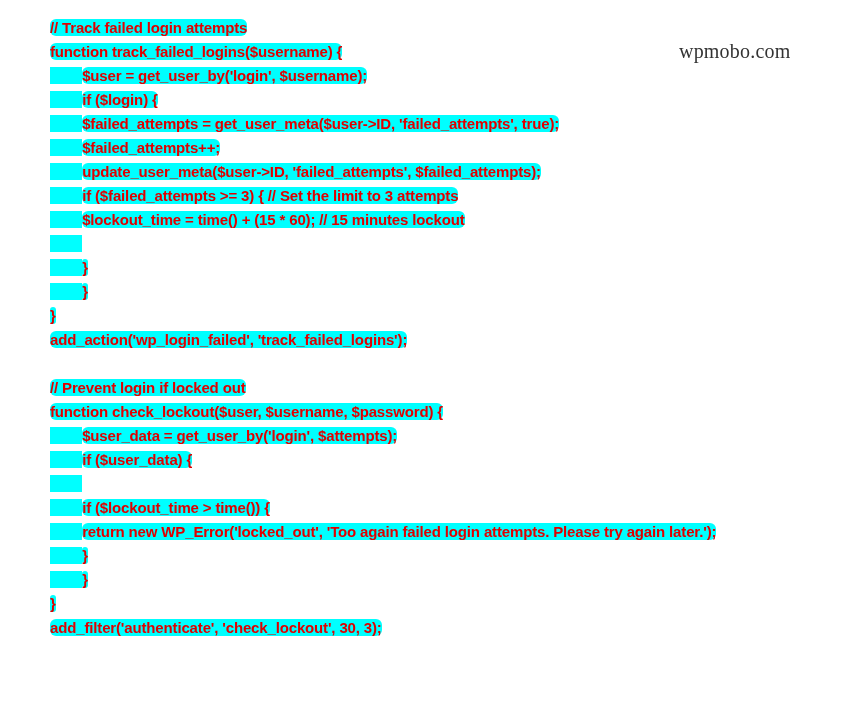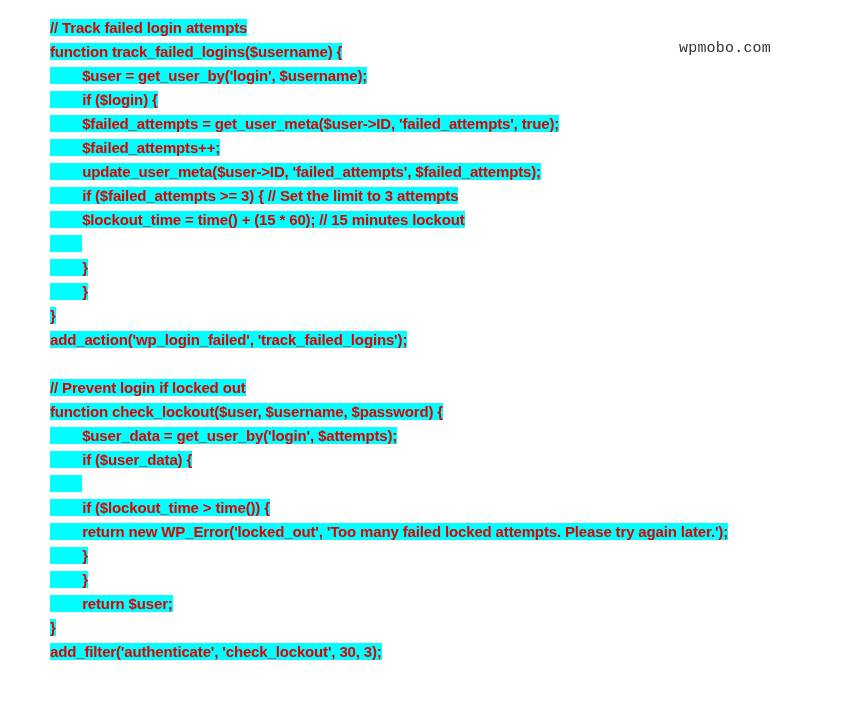--- a/index.html
+++ b/index.html
@@ -30,41 +30,42 @@
     color: #e00000;
     white-space: pre-wrap;
     word-break: break-word;
     letter-spacing: -0.15px;
     min-height: 24px;
   }
 
   .code-line .hl {
     background-color: #00ffff;
     box-decoration-break: clone;
+    border-radius: 6px;
     -webkit-box-decoration-break: clone;
   }
 
   .code-line.blank {
     height: 24px;
     min-height: 24px;
   }
 
   
   .indent {
     background-color: #00ffff;
     display: inline;
     white-space: pre;
   }
 
   #watermark {
     position: absolute;
     left: 679px;
     top: 40px;
-    font-family: Liberation Mono, monospace;
-    font-size: 15px;
+    font-family: Liberation Serif, serif;
+    font-size: 20px;
     font-weight: normal;
     color: #333333;
     letter-spacing: 0.2px;
     white-space: nowrap;
   }
 </style>
 </head>
 <body>
 
 <div id="code-block">
@@ -82,21 +83,20 @@
     <div class="code-line"><span class="indent">        </span><span class="hl">}</span></div>
     <div class="code-line"><span class="hl">}</span></div>
     <div class="code-line"><span class="hl">add_action('wp_login_failed', 'track_failed_logins');</span></div>
     <div class="code-line blank"><span></span></div>
     <div class="code-line"><span class="hl">// Prevent login if locked out</span></div>
     <div class="code-line"><span class="hl">function check_lockout($user, $username, $password) {</span></div>
     <div class="code-line"><span class="indent">        </span><span class="hl">$user_data = get_user_by('login', $attempts);</span></div>
     <div class="code-line"><span class="indent">        </span><span class="hl">if ($user_data) {</span></div>
     <div class="code-line"><span class="indent">        </span></div>
     <div class="code-line"><span class="indent">        </span><span class="hl">if ($lockout_time &gt; time()) {</span></div>
-    <div class="code-line"><span class="indent">        </span><span class="hl">return new WP_Error('locked_out', 'Too many failed locked attempts. Please try again later.');</span></div>
+    <div class="code-line"><span class="indent">        </span><span class="hl">return new WP_Error('locked_out', 'Too again failed login attempts. Please try again later.');</span></div>
     <div class="code-line"><span class="indent">        </span><span class="hl">}</span></div>
     <div class="code-line"><span class="indent">        </span><span class="hl">}</span></div>
-    <div class="code-line"><span class="indent">        </span><span class="hl">return $user;</span></div>
     <div class="code-line"><span class="hl">}</span></div>
     <div class="code-line"><span class="hl">add_filter('authenticate', 'check_lockout', 30, 3);</span></div>
   </div>
 
 <div id="watermark">wpmobo.com</div>
 
 </body></html>

